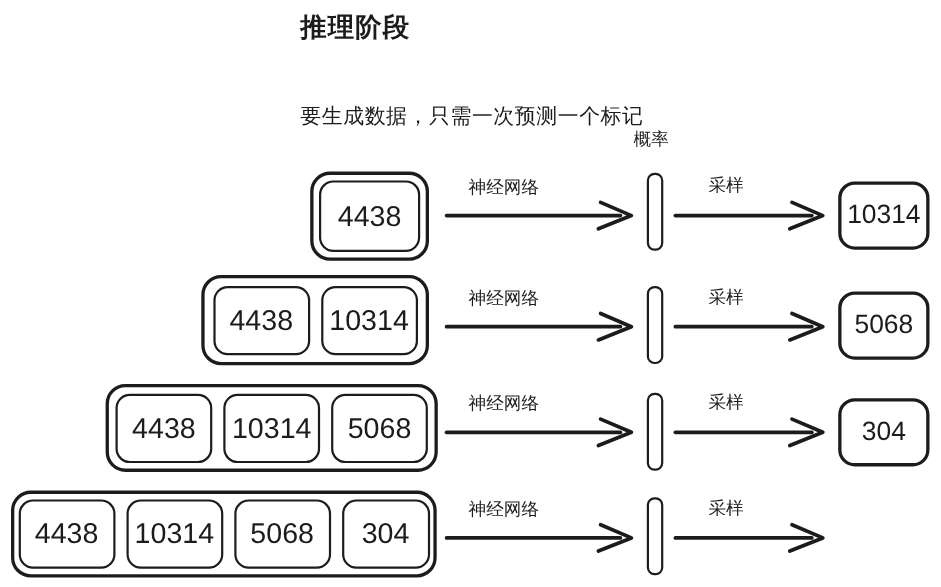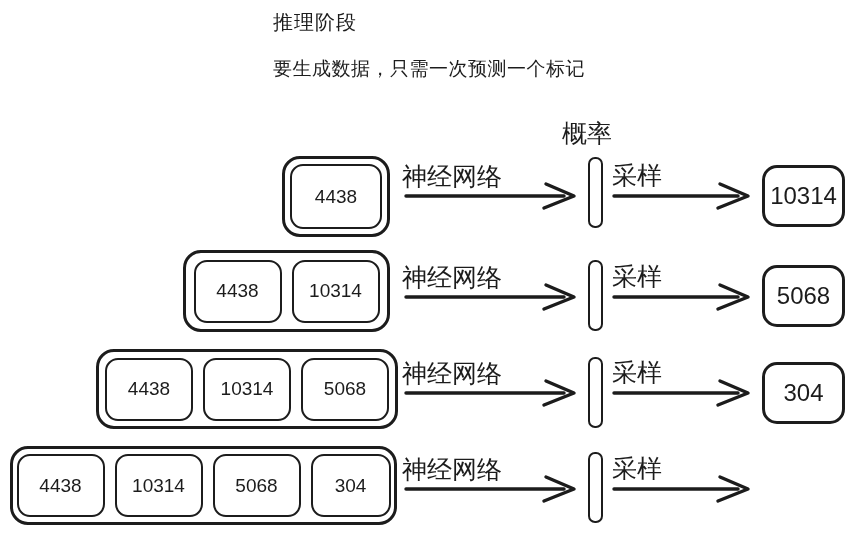--- a/index.html
+++ b/index.html
@@ -2,32 +2,32 @@
 <html><head>
 <meta charset="utf-8">
 <style>
   html,body { margin:0; padding:0; background:#ffffff; }
   .canvas {
     position:relative; width:855px; height:534px; background:#ffffff;
     font-family:"Liberation Sans","DejaVu Sans",sans-serif;
     color:#1c1c1c; overflow:hidden;
   }
   .abs { position:absolute; }
-  .title { font-size:20px; font-weight:normal; letter-spacing:1px; }
-  .subtitle { font-size:19px; letter-spacing:0.5px; }
-  .cjk-label { font-size:25px; white-space:nowrap; }
+  .title { font-size:24px; font-weight:bold; letter-spacing:1px; }
+  .subtitle { font-size:19px; letter-spacing:0.5px;margin-top:37px; }
+  .cjk-label { font-size:16px; text-align:center; white-space:nowrap; }
   .context {
     border:3px solid #1c1c1c; border-radius:18px; background:#ffffff;
     display:flex; align-items:center; justify-content:center; gap:10px;
     box-sizing:border-box;
   }
   .token {
     width:88px; height:63px; border:2.5px solid #1c1c1c; border-radius:13px;
     display:flex; align-items:center; justify-content:center;
-    font-size:19px; box-sizing:border-box; background:#ffffff;
+    font-size:26px; box-sizing:border-box; background:#ffffff;
   }
   .prob-bar {
     width:15px; height:71px; border:2.5px solid #1c1c1c; border-radius:7px;
     box-sizing:border-box; background:#ffffff;
   }
   .output {
     width:83px; height:62px; border:3px solid #1c1c1c; border-radius:15px;
     display:flex; align-items:center; justify-content:center;
     font-size:24px; box-sizing:border-box; background:#ffffff;
   }

